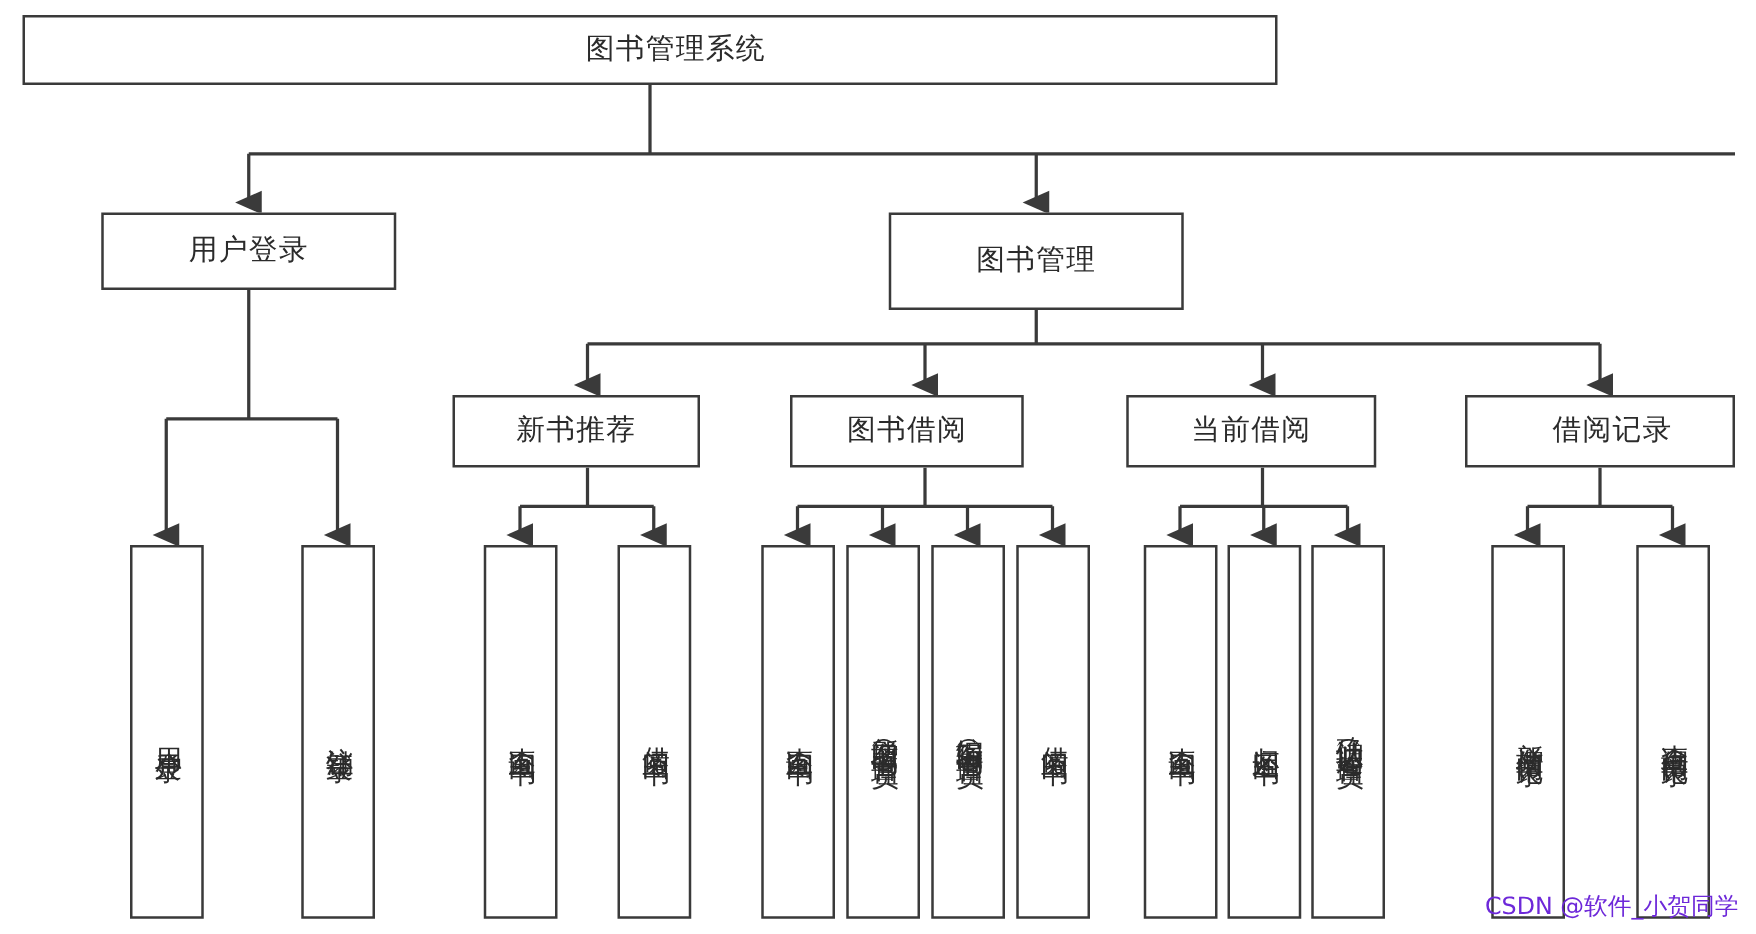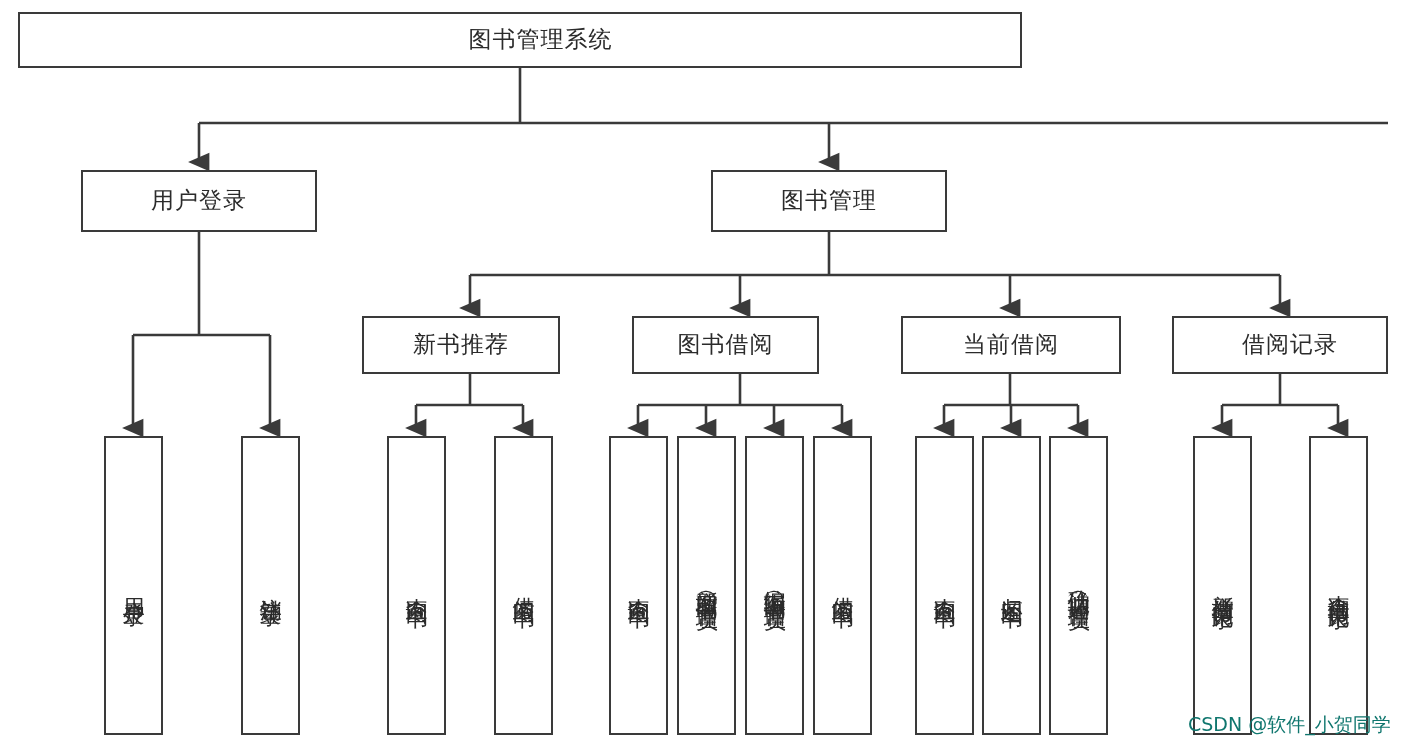--- a/index.html
+++ b/index.html
@@ -64,21 +64,21 @@
     font-size: 22px;
     line-height: 1.12;
     letter-spacing: 3px;
     white-space: nowrap;
   }
   .watermark {
     position: absolute;
     left: 1188px;
     top: 712px;
     font-size: 19px;
-    color: #0f766e;
+    color: #6d28d9;
     white-space: nowrap;
     z-index: 5;
     font-family: "DejaVu Sans", "Liberation Sans", sans-serif;
   }
 </style>
 </head>
 <body>
 
 <div id="diagram-root">
 
@@ -136,33 +136,33 @@
   </svg>
 
   <div class="node root horiz" style="left:18px; top:12px; width:1004px; height:56px;padding-left:41px;">
     <span class="node-label">图书管理系统</span>
   </div>
 
   <div class="node horiz" style="left:81px; top:170px; width:236px; height:62px;">
     <span class="node-label">用户登录</span>
   </div>
 
-  <div class="node horiz" style="left:711px; top:170px; width:236px; height:62px;">
+  <div class="node horiz" style="left:711px; top:170px; width:236px; height:78px;">
     <span class="node-label">图书管理</span>
   </div>
 
   <div class="node horiz" style="left:362px; top:316px; width:198px; height:58px;">
     <span class="node-label">新书推荐</span>
   </div>
 
   <div class="node horiz" style="left:632px; top:316px; width:187px; height:58px;">
     <span class="node-label">图书借阅</span>
   </div>
 
-  <div class="node horiz" style="left:901px; top:316px; width:220px; height:58px;">
+  <div class="node horiz" style="left:901px; top:316px; width:200px; height:58px;">
     <span class="node-label">当前借阅</span>
   </div>
 
   <div class="node horiz" style="left:1172px; top:316px; width:216px; height:58px;padding-left:20px;">
     <span class="node-label">借阅记录</span>
   </div>
 
   <div class="node vert" style="left:104px; top:436px; width:59px; height:299px;">
     <span class="node-label">用户登录</span>
   </div>

